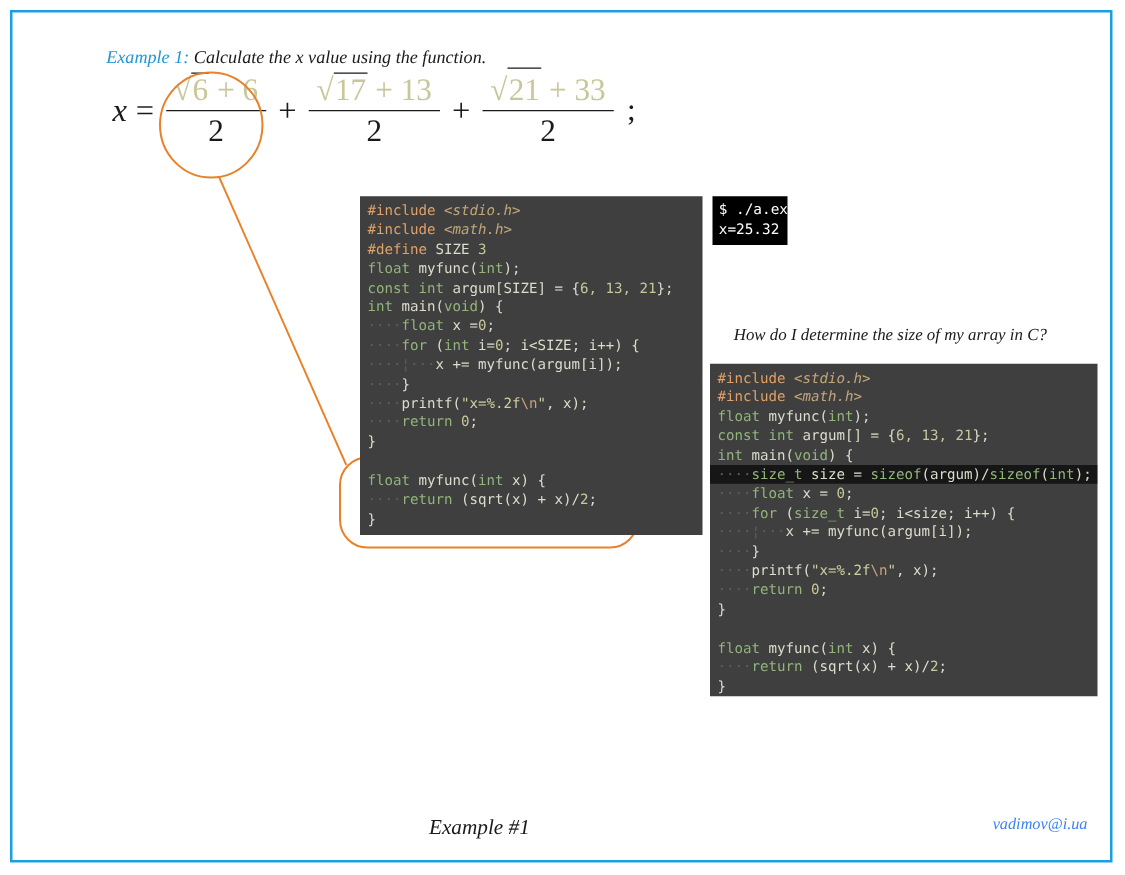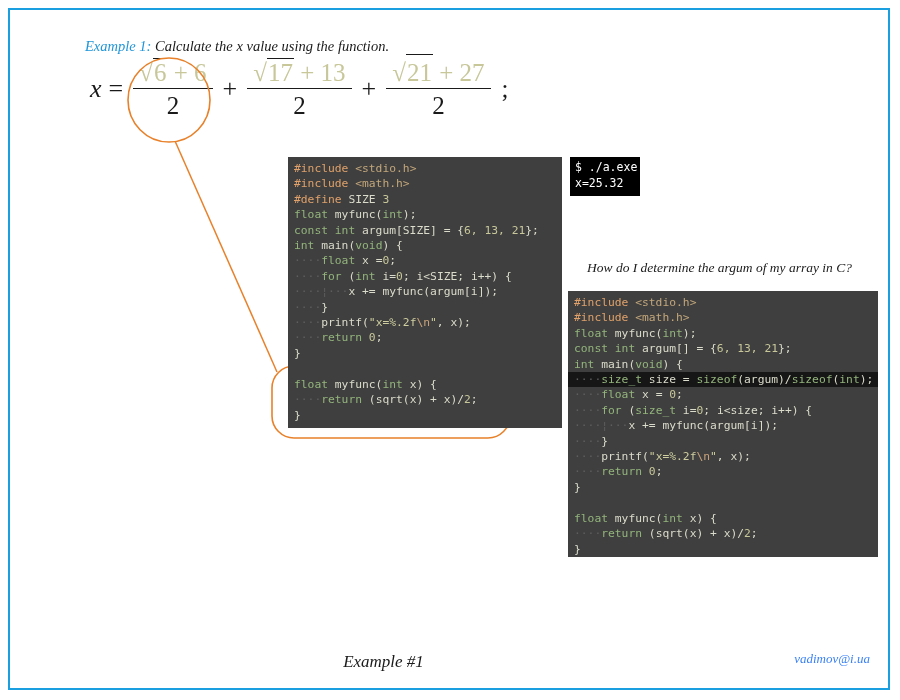--- a/index.html
+++ b/index.html
@@ -84,21 +84,21 @@
     white-space:pre;
     padding:4px 0 4px 0;
     box-sizing:border-box;
     overflow:hidden;
   }
   .code .ln{ display:block; padding:0 6px; }
   .code .ln.hl{ background:#161616; }
 
   .kw   { color:#93b57c; }        
   .pre  { color:#e0a16a; }        
-  .hdr  { color:#c3a77b; }        
+  .hdr  { color:#c3a77b;font-style:italic; }        
   .fn   { color:#dcdccc; }        
   .str  { color:#cfcfa0; }        
   .esc  { color:#cba37a; }        
   .num  { color:#c7c79a; }        
   .dot  { color:#5e5e5e; }
 
   
   .terminal{
     position:absolute;
     background:#000000;
@@ -169,36 +169,36 @@
       <span>+ 13</span>
     </span>
     <span class="den">2</span>
   </span>
 
   <span class="op">+</span>
 
   <span class="frac">
     <span class="num">
       <span class="sq">√<span style="border-top:1.4px solid #1a1a1a;padding:4px 1px;">21</span></span>
-      <span>+ 27</span>
+      <span>+ 33</span>
     </span>
     <span class="den">2</span>
   </span>
 
   <span class="semi">;</span>
 </div>
 
 <svg class="annot" viewBox="0 0 900 700">
   <ellipse cx="169" cy="100" rx="41" ry="42" fill="none" stroke="#e8812a" stroke-width="1.6"></ellipse>
   <path d="M 175 141 L 277 372" fill="none" stroke="#e8812a" stroke-width="1.5"></path>
   <rect x="272" y="366" width="238" height="72" rx="22" ry="22" fill="none" stroke="#e8812a" stroke-width="1.6"></rect>
 </svg>
 
 <div class="code" id="code-left" style="left:288px;top:157px;width:274px;height:271px;"><span class="ln"><span class="pre">#include </span><span class="hdr">&lt;stdio.h&gt;</span></span><span class="ln"><span class="pre">#include </span><span class="hdr">&lt;math.h&gt;</span></span><span class="ln"><span class="pre">#define </span><span class="fn">SIZE </span><span class="num">3</span></span><span class="ln"><span class="kw">float </span><span class="fn">myfunc(</span><span class="kw">int</span><span class="fn">);</span></span><span class="ln"><span class="kw">const int </span><span class="fn">argum[SIZE] = {</span><span class="num">6, 13, 21</span><span class="fn">};</span></span><span class="ln"><span class="kw">int </span><span class="fn">main(</span><span class="kw">void</span><span class="fn">) {</span></span><span class="ln"><span class="dot">····</span><span class="kw">float </span><span class="fn">x =</span><span class="num">0</span><span class="fn">;</span></span><span class="ln"><span class="dot">····</span><span class="kw">for </span><span class="fn">(</span><span class="kw">int </span><span class="fn">i=</span><span class="num">0</span><span class="fn">; i&lt;SIZE; i++) {</span></span><span class="ln"><span class="dot">····¦···</span><span class="fn">x += myfunc(argum[i]);</span></span><span class="ln"><span class="dot">····</span><span class="fn">}</span></span><span class="ln"><span class="dot">····</span><span class="fn">printf(</span><span class="str">"x=%.2f</span><span class="esc">\n</span><span class="str">"</span><span class="fn">, x);</span></span><span class="ln"><span class="dot">····</span><span class="kw">return </span><span class="num">0</span><span class="fn">;</span></span><span class="ln"><span class="fn">}</span></span><span class="ln"><span class="fn"> </span></span><span class="ln"><span class="kw">float </span><span class="fn">myfunc(</span><span class="kw">int </span><span class="fn">x) {</span></span><span class="ln"><span class="dot">····</span><span class="kw">return </span><span class="fn">(sqrt(x) + x)/</span><span class="num">2</span><span class="fn">;</span></span><span class="ln"><span class="fn">}</span></span></div>
 
-<div class="terminal" id="terminal" style="left:570px;top:157px;width:70px;height:39px;"><div>$ ./a.exe</div><div>x=25.32</div></div>
-
-<div class="question">How do I determine the argum of my array in C?</div>
+<div class="terminal" id="terminal" style="left:570px;top:157px;width:60px;height:39px;"><div>$ ./a.exe</div><div>x=25.32</div></div>
+
+<div class="question">How do I determine the size of my array in C?</div>
 
 <div class="code" id="code-right" style="left:568px;top:291px;width:310px;height:266px;"><span class="ln"><span class="pre">#include </span><span class="hdr">&lt;stdio.h&gt;</span></span><span class="ln"><span class="pre">#include </span><span class="hdr">&lt;math.h&gt;</span></span><span class="ln"><span class="kw">float </span><span class="fn">myfunc(</span><span class="kw">int</span><span class="fn">);</span></span><span class="ln"><span class="kw">const int </span><span class="fn">argum[] = {</span><span class="num">6, 13, 21</span><span class="fn">};</span></span><span class="ln"><span class="kw">int </span><span class="fn">main(</span><span class="kw">void</span><span class="fn">) {</span></span><span class="ln hl"><span class="dot">····</span><span class="kw">size_t </span><span class="fn">size = </span><span class="kw">sizeof</span><span class="fn">(argum)/</span><span class="kw">sizeof</span><span class="fn">(</span><span class="kw">int</span><span class="fn">);</span></span><span class="ln"><span class="dot">····</span><span class="kw">float </span><span class="fn">x = </span><span class="num">0</span><span class="fn">;</span></span><span class="ln"><span class="dot">····</span><span class="kw">for </span><span class="fn">(</span><span class="kw">size_t </span><span class="fn">i=</span><span class="num">0</span><span class="fn">; i&lt;size; i++) {</span></span><span class="ln"><span class="dot">····¦···</span><span class="fn">x += myfunc(argum[i]);</span></span><span class="ln"><span class="dot">····</span><span class="fn">}</span></span><span class="ln"><span class="dot">····</span><span class="fn">printf(</span><span class="str">"x=%.2f</span><span class="esc">\n</span><span class="str">"</span><span class="fn">, x);</span></span><span class="ln"><span class="dot">····</span><span class="kw">return </span><span class="num">0</span><span class="fn">;</span></span><span class="ln"><span class="fn">}</span></span><span class="ln"><span class="fn"> </span></span><span class="ln"><span class="kw">float </span><span class="fn">myfunc(</span><span class="kw">int </span><span class="fn">x) {</span></span><span class="ln"><span class="dot">····</span><span class="kw">return </span><span class="fn">(sqrt(x) + x)/</span><span class="num">2</span><span class="fn">;</span></span><span class="ln"><span class="fn">}</span></span></div>
 
 <div class="caption">Example #1</div>
 <div class="email">vadimov@i.ua</div>
 
 </body></html>

